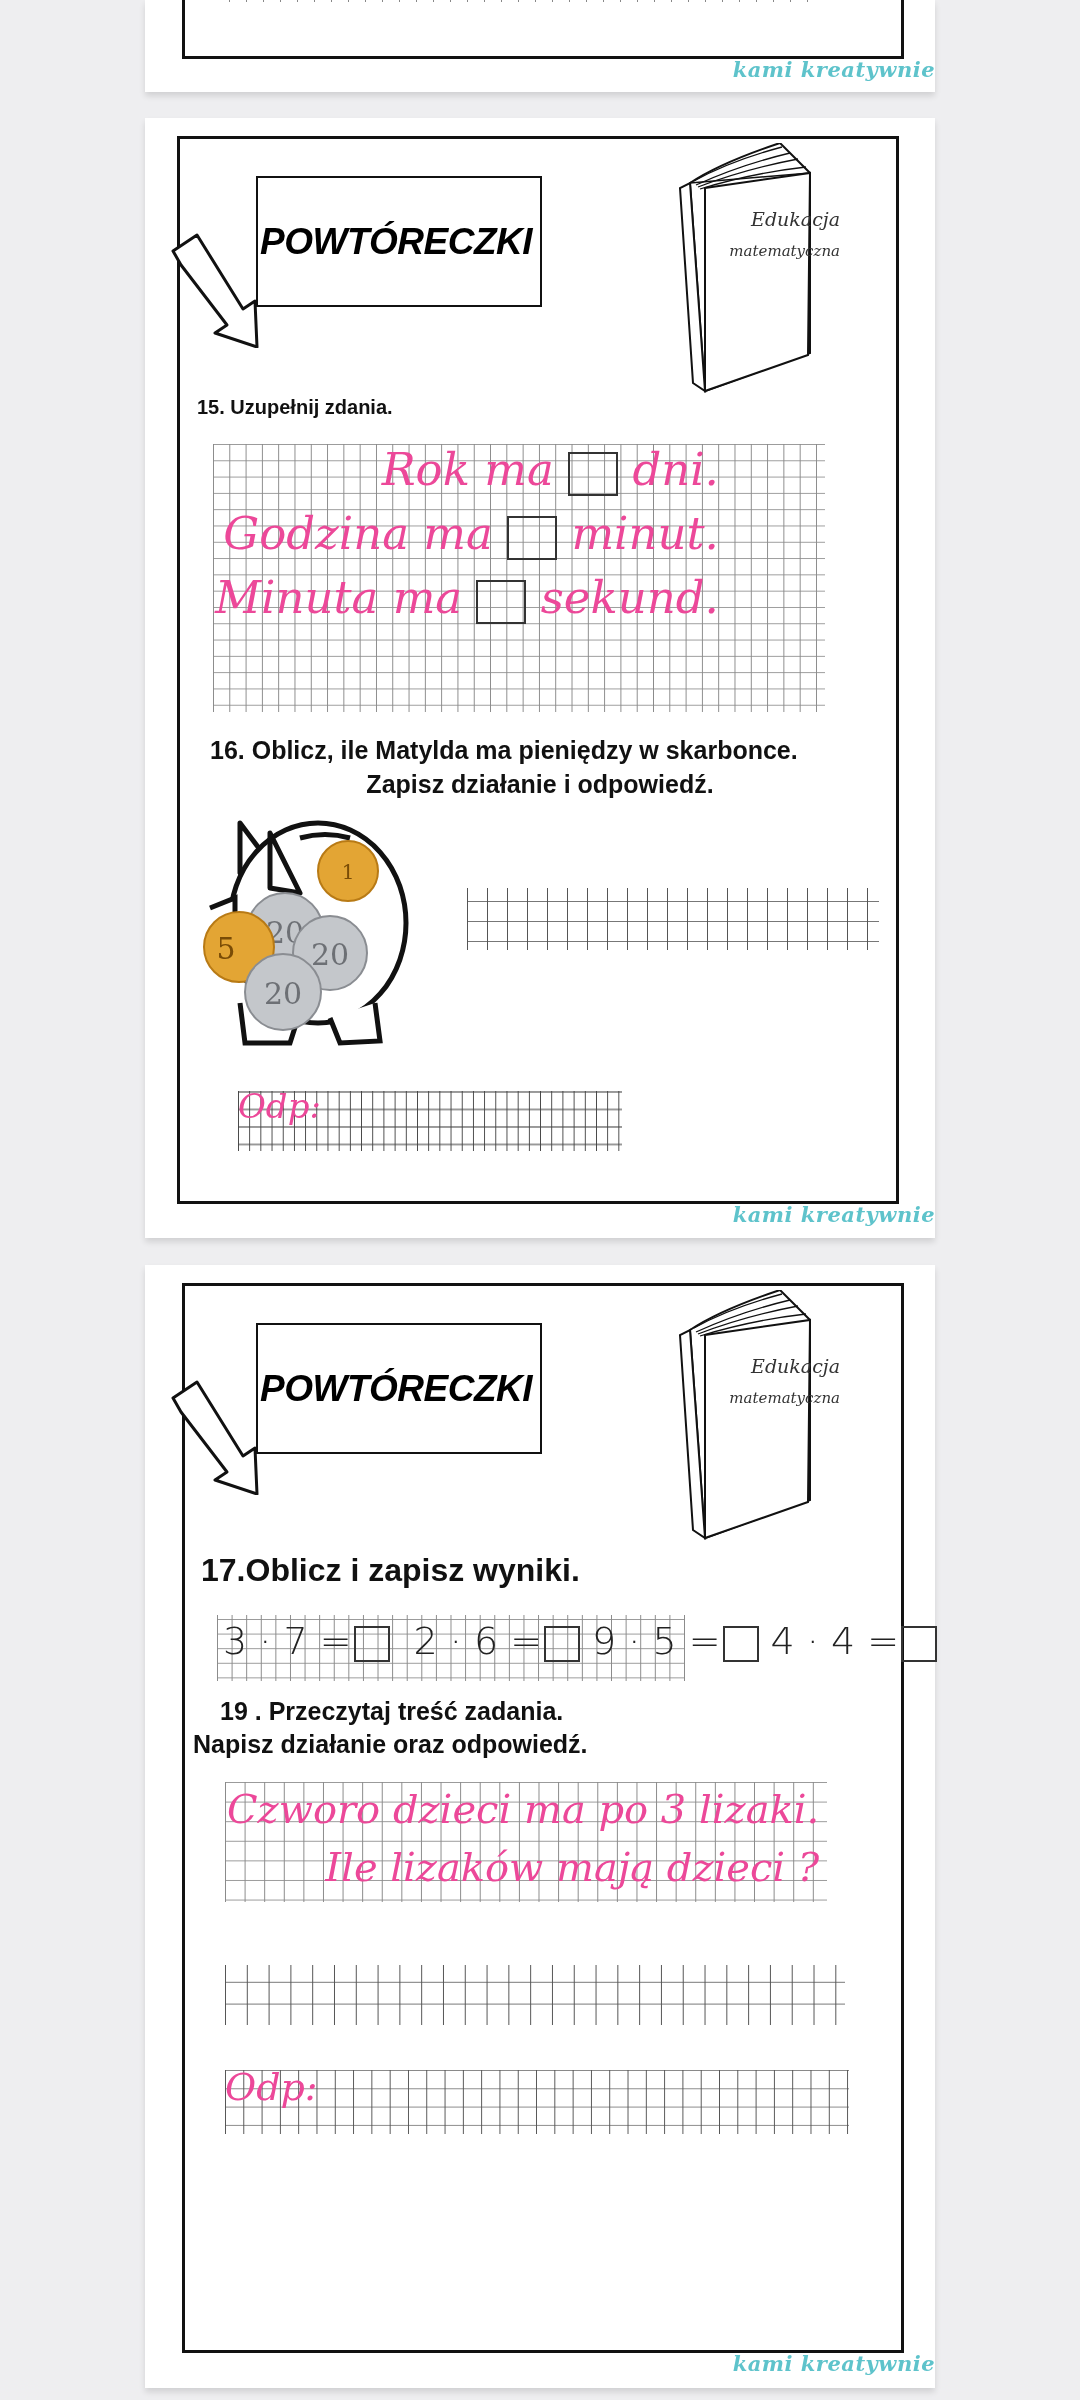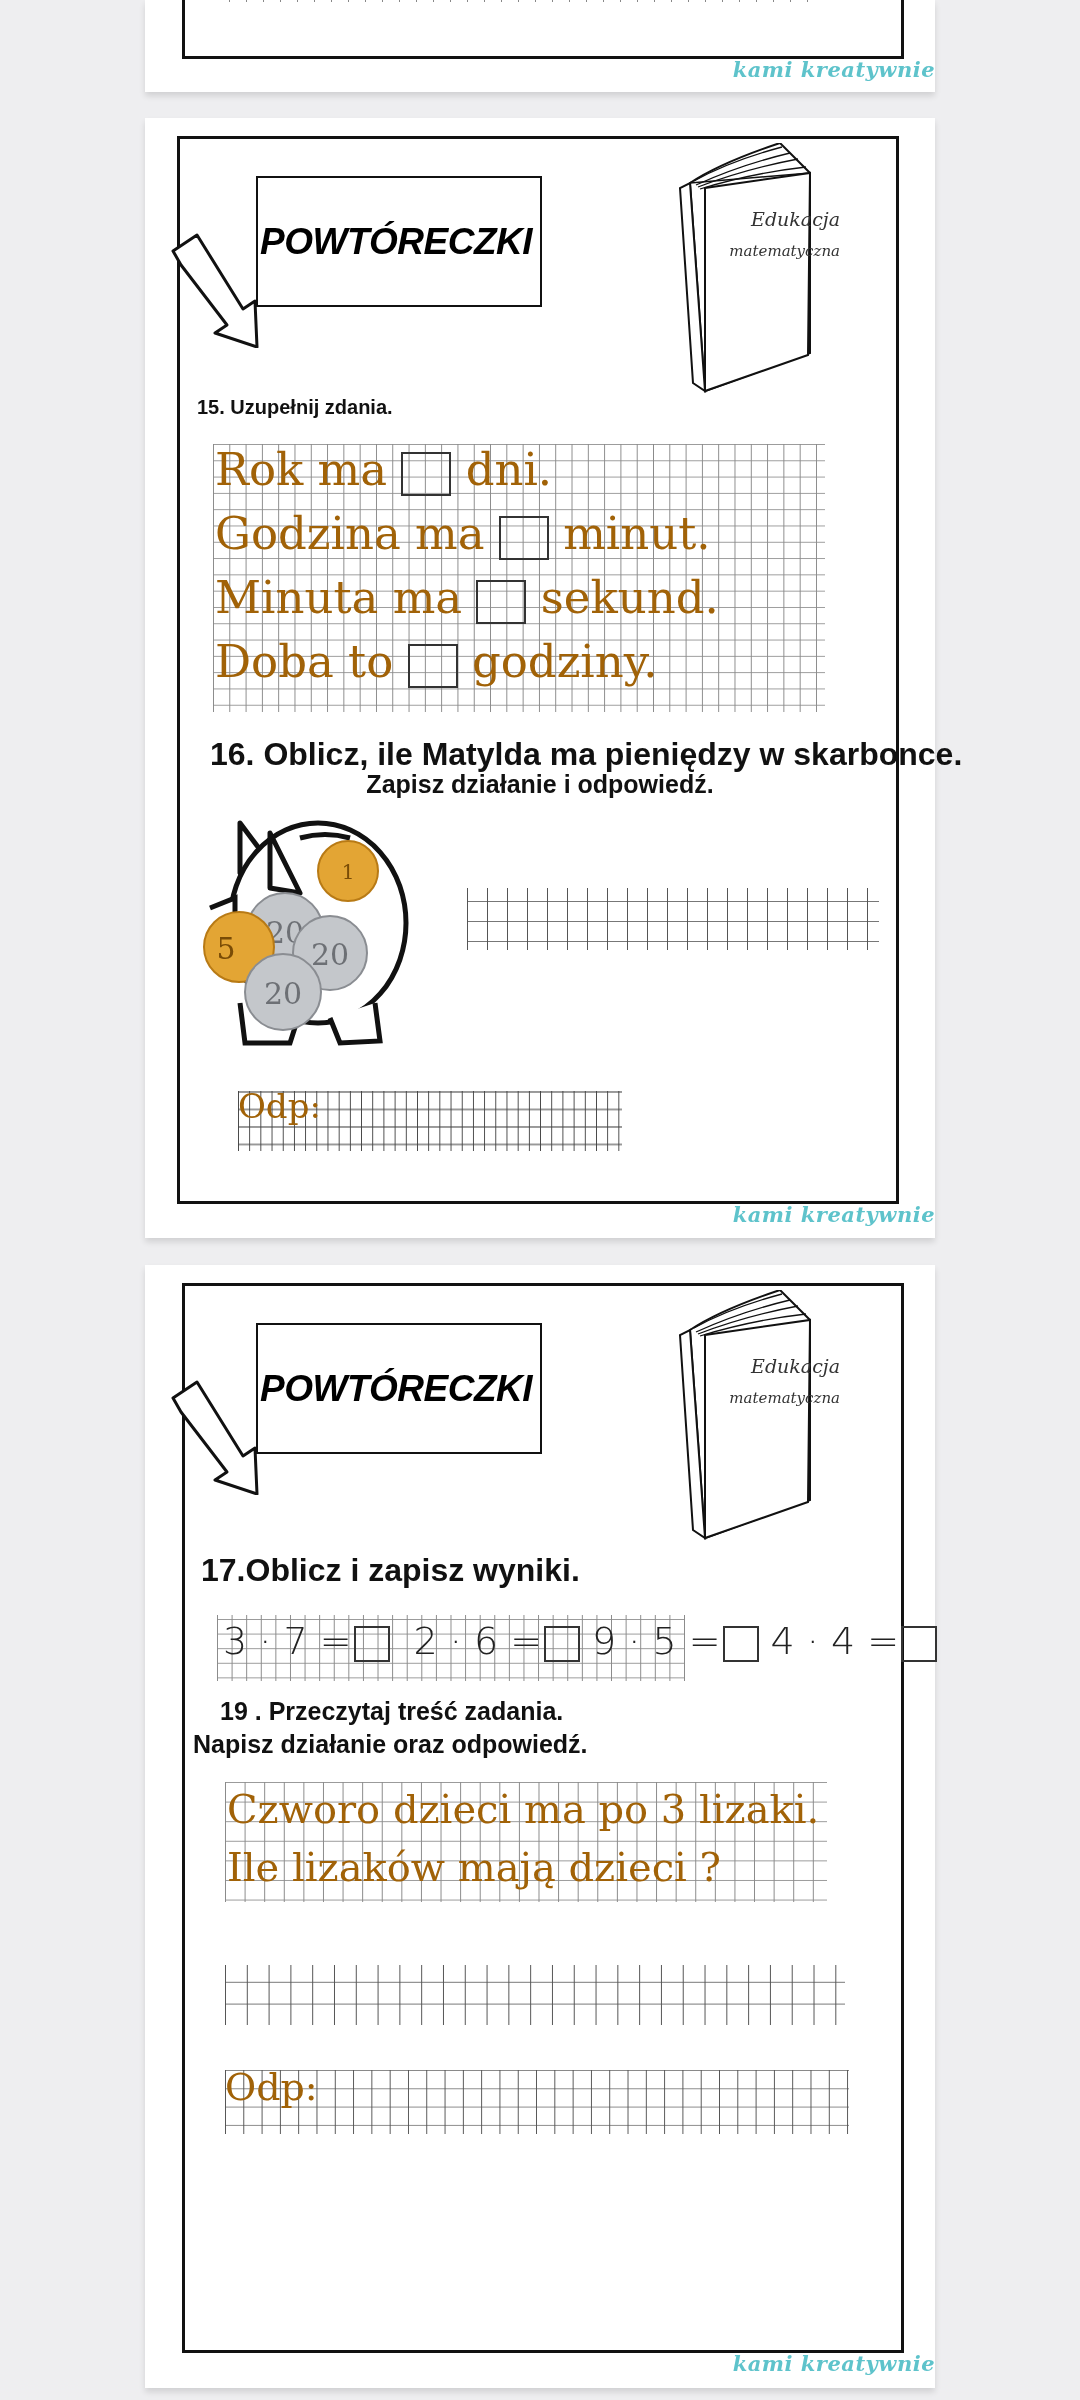--- a/index.html
+++ b/index.html
@@ -6,21 +6,21 @@
   body{width:1080px;height:2400px;background:#eeeef0;position:relative;overflow:hidden;font-family:"Liberation Sans",sans-serif;}
   .card{position:absolute;left:145px;width:790px;background:#fff;box-shadow:0 4px 6px rgba(0,0,0,0.12);}
   .frame{position:absolute;border:3px solid #111;box-sizing:border-box;}
   .footer{position:absolute;left:0;width:790px;text-align:right;color:#5ec3cb;font-family:"DejaVu Serif",serif;font-style:italic;font-weight:bold;font-size:21px;letter-spacing:0.5px;}
   .title-box{position:absolute;border:2px solid #111;box-sizing:border-box;display:flex;align-items:center;justify-content:center;font-style:italic;}
   .title-box span{font-family:"Liberation Sans",sans-serif;font-weight:bold;font-size:37px;color:#000;letter-spacing:-0.5px;white-space:nowrap;}
   .h{position:absolute;font-family:"Liberation Sans",sans-serif;font-weight:bold;color:#111;white-space:nowrap;}
   .grid{position:absolute;
     background-image:linear-gradient(to right,#8a8a8a 1px,transparent 1px),linear-gradient(to bottom,#9a9a9a 1px,transparent 1px);
     background-size:var(--c) var(--c);}
-  .cursive{position:absolute;font-family:"DejaVu Serif",serif;color:#a16207;white-space:nowrap;font-weight:normal;}
+  .cursive{position:absolute;font-family:"DejaVu Serif",serif;font-style:italic;color:#ec4899;white-space:nowrap;font-weight:normal;text-align:right;}
   .blank{display:inline-block;border:2px solid #333;box-sizing:border-box;vertical-align:middle;background:transparent;}
   .book-text{position:absolute;font-family:"DejaVu Serif",serif;font-style:italic;color:#333;text-align:right;}
   .eq{position:absolute;font-family:"DejaVu Sans",sans-serif;font-weight:200;color:#222;white-space:nowrap;}
 </style>
 </head>
 <body>
 
 <div class="card" style="top:0;height:92px;">
   <div class="frame" style="left:37px;top:-4px;width:722px;height:63px;border-top:none;">
     <div class="grid" style="--c:17px;left:44px;top:0;width:580px;height:6px;background-image:linear-gradient(to right,#888 1px,transparent 1px);"></div>
@@ -49,24 +49,23 @@
     <div style="font-size:19px;">Edukacja</div>
     <div style="font-size:15px;margin-top:12px;">matematyczna</div>
   </div>
 
   <div class="h" style="left:52px;top:278px;font-size:20px;">15. Uzupełnij  zdania.</div>
   <div class="grid" style="--c:16.3px;left:68px;top:326px;width:612px;height:268px;"></div>
   <div class="cursive" style="left:70px;top:320px;font-size:45px;line-height:64px;">
     <div><span>Rok ma</span> <span class="blank" style="width:50px;height:44px;"></span> <span>dni.</span></div>
     <div><span>Godzina ma</span> <span class="blank" style="width:50px;height:44px;"></span> <span>minut.</span></div>
     <div><span>Minuta ma</span> <span class="blank" style="width:50px;height:44px;"></span> <span>sekund.</span></div>
-    <div><span>Doba to</span> <span class="blank" style="width:50px;height:44px;"></span> <span>godziny.</span></div>
   </div>
 
-  <div class="h" style="left:65px;top:618px;font-size:32px;">16. Oblicz, ile Matylda ma pieniędzy w skarbonce.</div>
+  <div class="h" style="left:65px;top:618px;font-size:25px;">16. Oblicz, ile Matylda ma pieniędzy w skarbonce.</div>
   <div class="h" style="left:0;width:790px;text-align:center;top:652px;font-size:25px;">Zapisz działanie i odpowiedź.</div>
 
   <svg style="position:absolute;left:55px;top:685px;" width="210" height="245" viewBox="0 0 210 245">
     <path d="M40 20 L70 60 L40 70 Z" fill="#fff" stroke="#111" stroke-width="5" stroke-linejoin="round"></path>
     <ellipse cx="118" cy="120" rx="88" ry="100" fill="#fff" stroke="#111" stroke-width="5"></ellipse>
     <path d="M70 30 L100 90 L70 85 Z" fill="#fff" stroke="#111" stroke-width="5" stroke-linejoin="round"></path>
     <path d="M100 35 Q125 28 150 35" stroke="#111" stroke-width="5" fill="none"></path>
     <path d="M10 105 L35 95 L35 150 L10 160" fill="#fff" stroke="#111" stroke-width="5"></path>
     <path d="M40 200 L45 240 L90 240 L98 215 M130 215 L140 240 L180 238 L175 200" fill="#fff" stroke="#111" stroke-width="5"></path>
   </svg>

